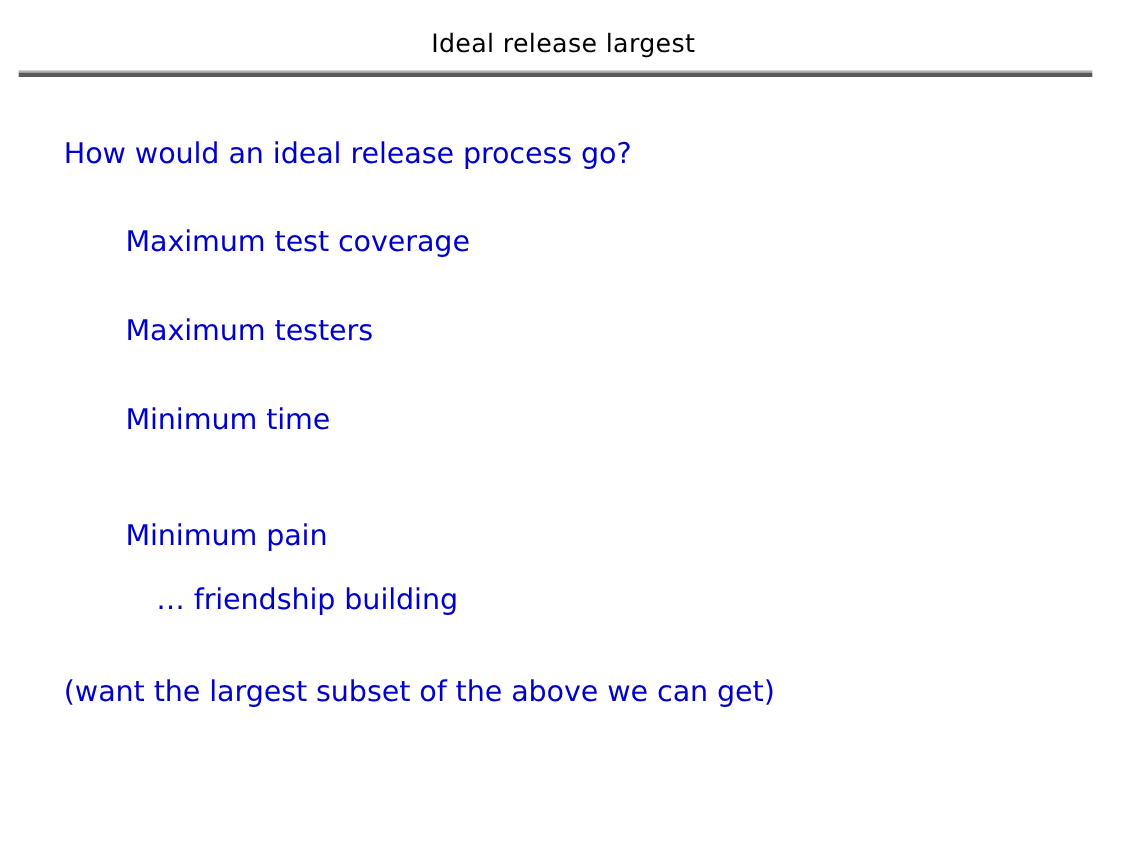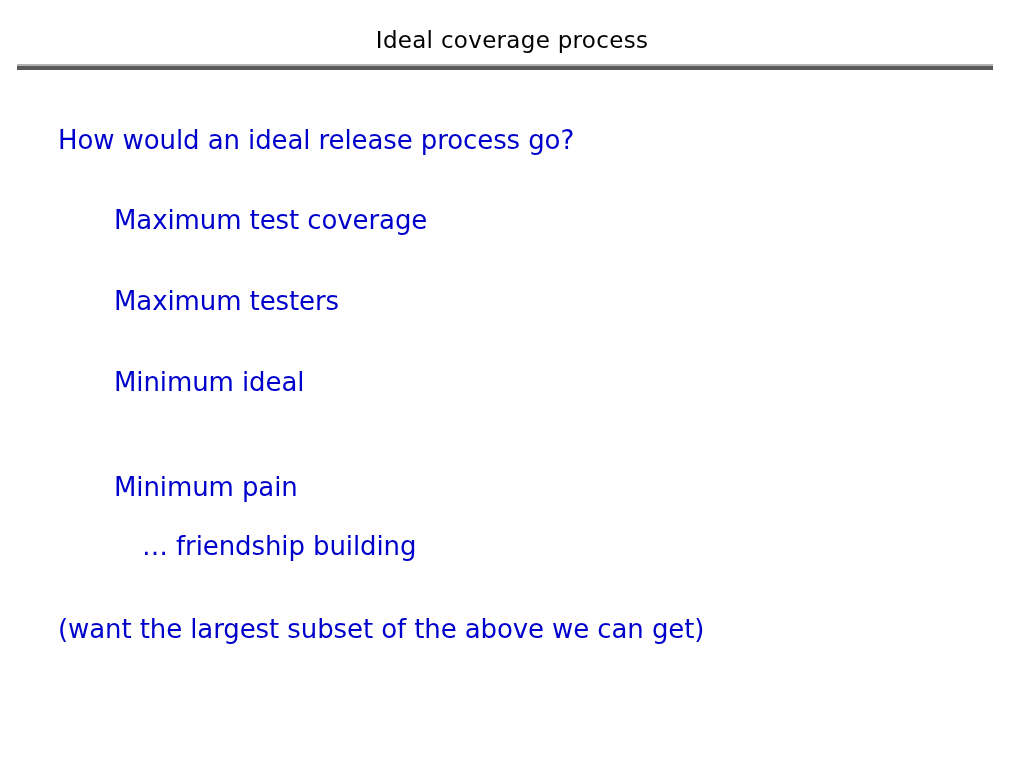--- a/index.html
+++ b/index.html
@@ -90,36 +90,36 @@
   .ln-item-2  { top: 367px; }
   .ln-item-3  { top: 448px; margin-top: 24px; }
   .ln-item-4  { top: 531px; margin-left: 28px; }
   .ln-outro   { top: 614px; }
 </style>
 </head>
 <body>
 
 <div class="slide">
 
-  <div class="slide-title">Ideal coverage process</div>
+  <div class="slide-title">Ideal release largest</div>
 
   <div class="title-rule">
     <div class="rule-top"></div>
     <div class="rule-bottom"></div>
   </div>
 
   <div class="body-area">
 
     <div class="body-line lvl-0 ln-intro">How would an ideal release process go?</div>
 
     <div class="body-line lvl-1 ln-item-0">Maximum test coverage</div>
 
     <div class="body-line lvl-1 ln-item-1">Maximum testers</div>
 
-    <div class="body-line lvl-1 ln-item-2">Minimum ideal</div>
+    <div class="body-line lvl-1 ln-item-2">Minimum time</div>
 
     <div class="body-line lvl-1 ln-item-3">Minimum pain</div>
 
     <div class="body-line lvl-1 ln-item-4">… friendship building</div>
 
     <div class="body-line lvl-0 ln-outro">(want the largest subset of the above we can get)</div>
 
   </div>
 </div>
 

